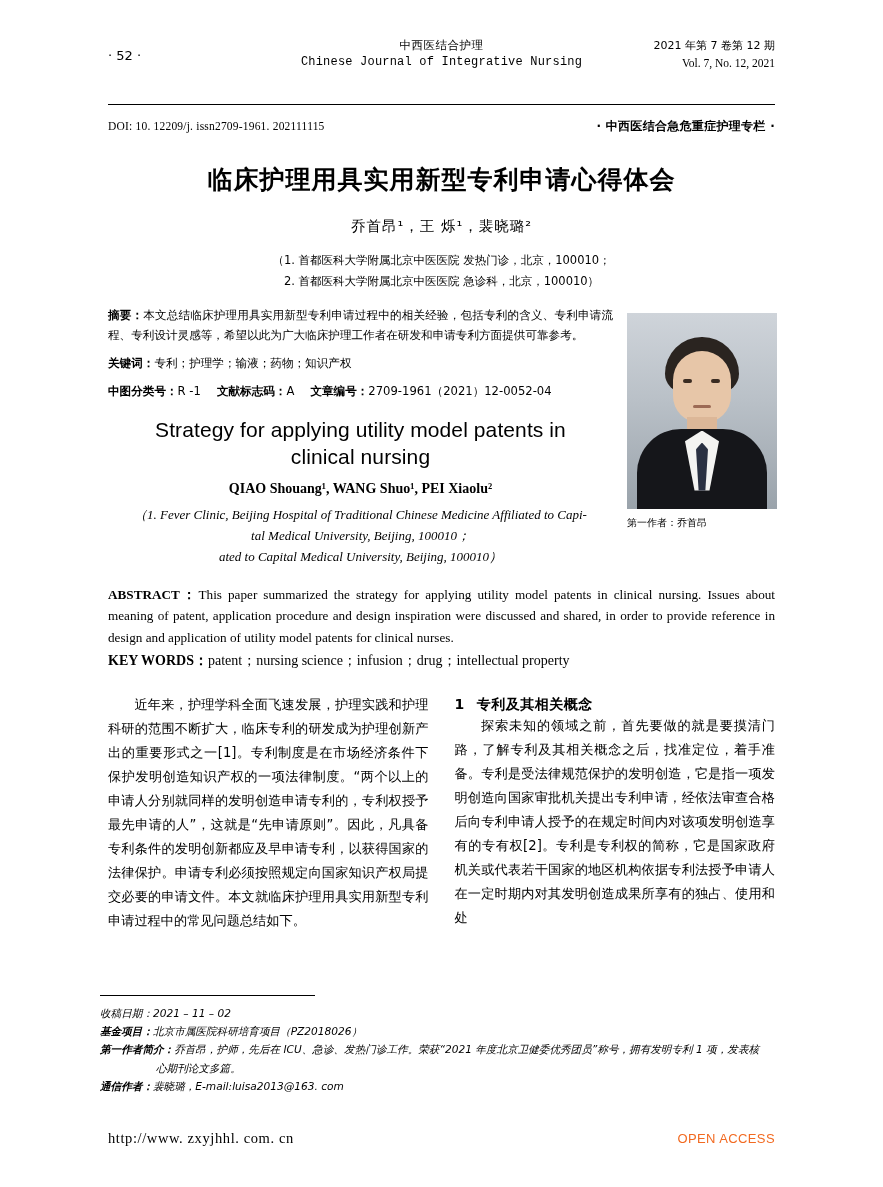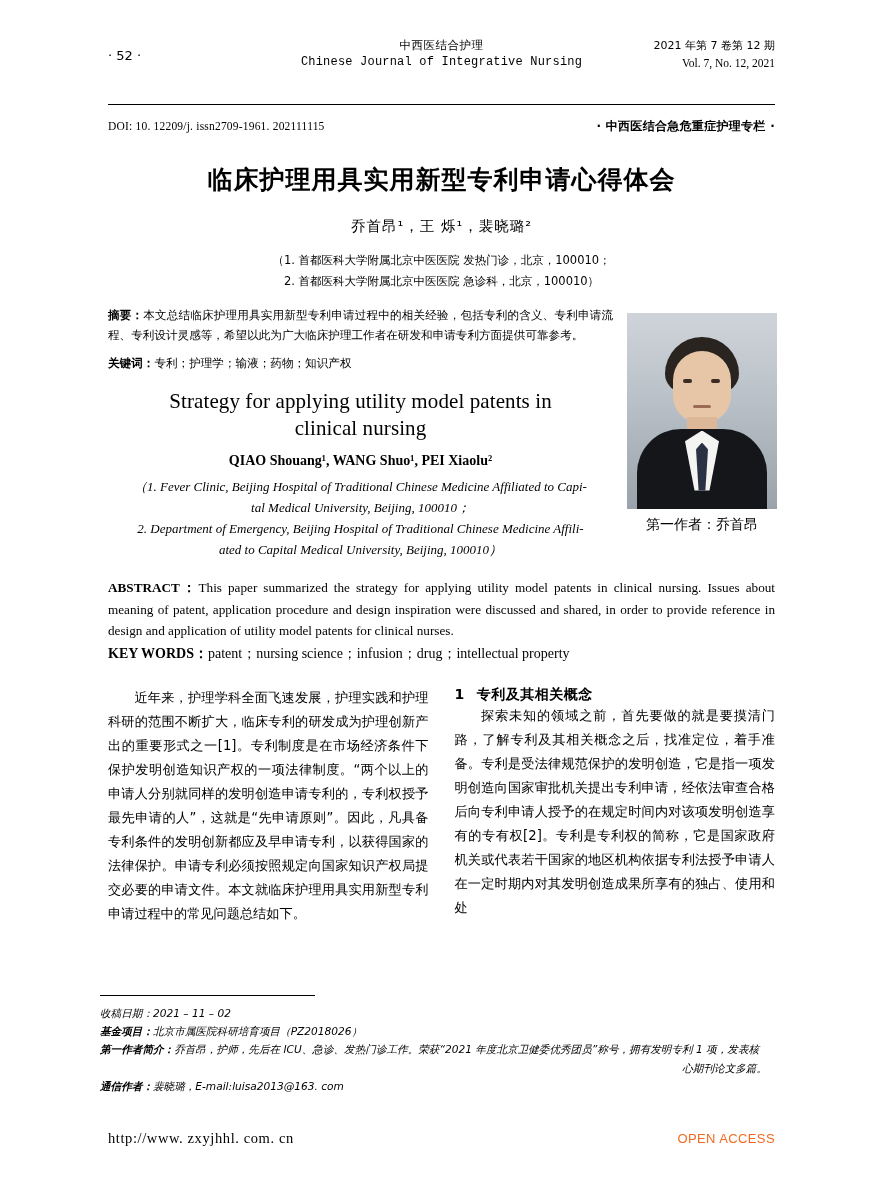--- a/index.html
+++ b/index.html
@@ -199,31 +199,31 @@
     clip-path: polygon(50% 0, 100% 18%, 72% 100%, 28% 100%, 0 18%);
   }
   .p-tie {
     position: absolute;
     left: 69px; top: 130px;
     width: 12px; height: 48px;
     background: #2a3142;
     clip-path: polygon(50% 0, 100% 14%, 78% 100%, 22% 100%, 0 14%);
   }
   .portrait-cap {
-    text-align: center;
-    font-family: "DejaVu Sans", sans-serif;
-    font-size: 14px;
+    text-align: left;
+    font-family: "DejaVu Sans", sans-serif;
+    font-size: 10px;
     margin-top: 7px;
   }
 
   
   .en-block { width: 505px; margin-top: 14px; }
   .title-en {
     text-align: center;
-    font-family: Liberation Serif, serif;
+    font-family: Liberation Sans, sans-serif;
     font-size: 21px;
     line-height: 1.32;
     letter-spacing: 0.1px;
     margin-top: 12px;
   }
   .authors-en {
     text-align: center;
     font-family: "Liberation Serif", serif;
     font-weight: bold;
     font-size: 14px;
@@ -251,20 +251,21 @@
     font-size: 14px;
     line-height: 1.62;
     margin-top: 2px;
   }
 
   
   .body-cols {
     display: flex;
     gap: 26px;
     margin-top: 20px;
+    align-items: center;
   }
   .col { width: 322px; }
   .body-p {
     font-family: "DejaVu Sans", sans-serif;
     font-size: 13.2px;
     line-height: 1.82;
     text-align: justify;
     text-indent: 2em;
   }
   .sec-head {
@@ -288,21 +289,21 @@
     border-top: 1px solid #000;
     width: 215px;
     margin-bottom: 8px;
   }
   .fn {
     font-family: "DejaVu Sans", sans-serif;
     font-size: 10.6px;
     line-height: 1.72;
   }
   .fn b { font-weight: bold; }
-  .fn-indent { padding-left: 56px; text-align: right; }
+  .fn-indent { padding-left: 56px; }
 
   
   .footer {
     position: absolute;
     left: 108px;
     right: 108px;
     bottom: 40px;
     display: flex;
     justify-content: space-between;
     align-items: baseline;
@@ -349,20 +350,23 @@
     <div>2. 首都医科大学附属北京中医医院 急诊科，北京，100010）</div>
   </div>
 
   <div class="abs-wrap">
     <div class="abs-cn-col">
       <div class="abs-cn">
         <b>摘要：</b><span>本文总结临床护理用具实用新型专利申请过程中的相关经验，包括专利的含义、专利申请流程、专利设计灵感等，希望以此为广大临床护理工作者在研发和申请专利方面提供可靠参考。</span>
       </div>
       <div class="kw-cn">
         <b>关键词：</b><span>专利；护理学；输液；药物；知识产权</span>
+      </div>
+      <div class="clc-row">
+        <b>中图分类号：</b><span>R -1</span><span class="gap"></span><b>文献标志码：</b><span>A</span><span class="gap"></span><b>文章编号：</b><span>2709-1961（2021）12-0052-04</span>
       </div>
     </div>
 
     <div class="portrait">
       <div class="portrait-img">
         <div class="p-hair"></div>
         <div class="p-face"></div>
         <div class="p-eye l"></div>
         <div class="p-eye r"></div>
         <div class="p-mouth"></div>
@@ -377,21 +381,20 @@
 
   <div class="en-block">
     <div class="title-en">
       <div>Strategy for applying utility model patents in</div>
       <div>clinical nursing</div>
     </div>
     <div class="authors-en">QIAO Shouang¹, WANG Shuo¹, PEI Xiaolu²</div>
     <div class="affil-en">
       <div>（1. Fever Clinic, Beijing Hospital of Traditional Chinese Medicine Affiliated to Capi-</div>
       <div>tal Medical University, Beijing, 100010；</div>
-      <div>2. Department of Emergency, Beijing Hospital of Traditional Chinese Medicine Affili-</div>
       <div>ated to Capital Medical University, Beijing, 100010）</div>
     </div>
   </div>
 
   <div class="abs-en">
     <b>ABSTRACT：</b><span>This paper summarized the strategy for applying utility model patents in clinical nursing. Issues about meaning of patent, application procedure and design inspiration were discussed and shared, in order to provide reference in design and application of utility model patents for clinical nurses.</span>
   </div>
   <div class="kw-en">
     <b>KEY WORDS：</b><span>patent；nursing science；infusion；drug；intellectual property</span>
   </div>

